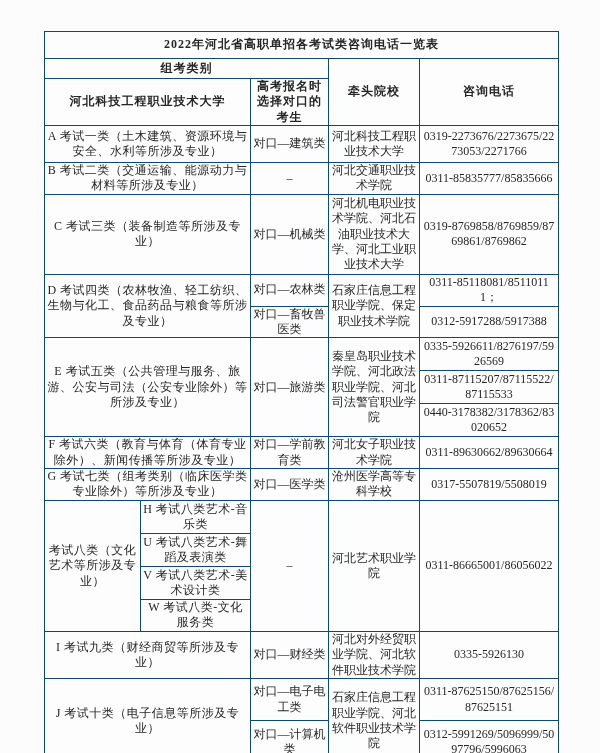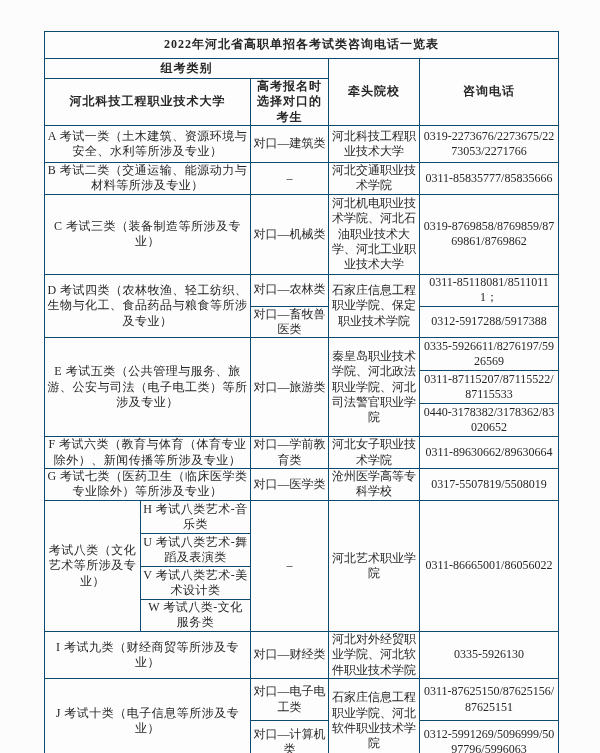--- a/index.html
+++ b/index.html
@@ -105,41 +105,41 @@
       <td>对口—农林类</td>
       <td rowspan="2">石家庄信息工程职业学院、保定职业技术学院</td>
       <td class="phone">0311-85118081/85110111；</td>
     </tr>
     <tr style="height:30px">
       <td>对口—畜牧兽医类</td>
       <td class="phone">0312-5917288/5917388</td>
     </tr>
 
     <tr style="height:33px">
-      <td colspan="2" rowspan="3" class="cat">E 考试五类（公共管理与服务、旅游、公安与司法（电子电工类）等所涉及专业）</td>
+      <td colspan="2" rowspan="3" class="cat">E 考试五类（公共管理与服务、旅游、公安与司法（公安专业除外）等所涉及专业）</td>
       <td rowspan="3">对口—旅游类</td>
       <td rowspan="3">秦皇岛职业技术学院、河北政法职业学院、河北司法警官职业学院</td>
       <td class="phone">0335-5926611/8276197/5926569</td>
     </tr>
     <tr style="height:33px">
       <td class="phone">0311-87115207/87115522/87115533</td>
     </tr>
     <tr style="height:33px">
       <td class="phone">0440-3178382/3178362/83020652</td>
     </tr>
 
     <tr style="height:30px">
       <td colspan="2" class="cat">F 考试六类（教育与体育（体育专业除外）、新闻传播等所涉及专业）</td>
       <td>对口—学前教育类</td>
       <td>河北女子职业技术学院</td>
       <td class="phone">0311-89630662/89630664</td>
     </tr>
 
     <tr style="height:32px">
-      <td colspan="2" class="cat">G 考试七类（医药卫生（临床医学类专业除外）等所涉及专业）</td>
+      <td colspan="2" class="cat">G 考试七类（组考类别（临床医学类专业除外）等所涉及专业）</td>
       <td>对口—医学类</td>
       <td>沧州医学高等专科学校</td>
       <td class="phone">0317-5507819/5508019</td>
     </tr>
 
     <tr style="height:33px">
       <td rowspan="4" class="cat">考试八类（文化艺术等所涉及专业）</td>
       <td class="sub">H 考试八类艺术-音乐类</td>
       <td rowspan="4">–</td>
       <td rowspan="4">河北艺术职业学院</td>

